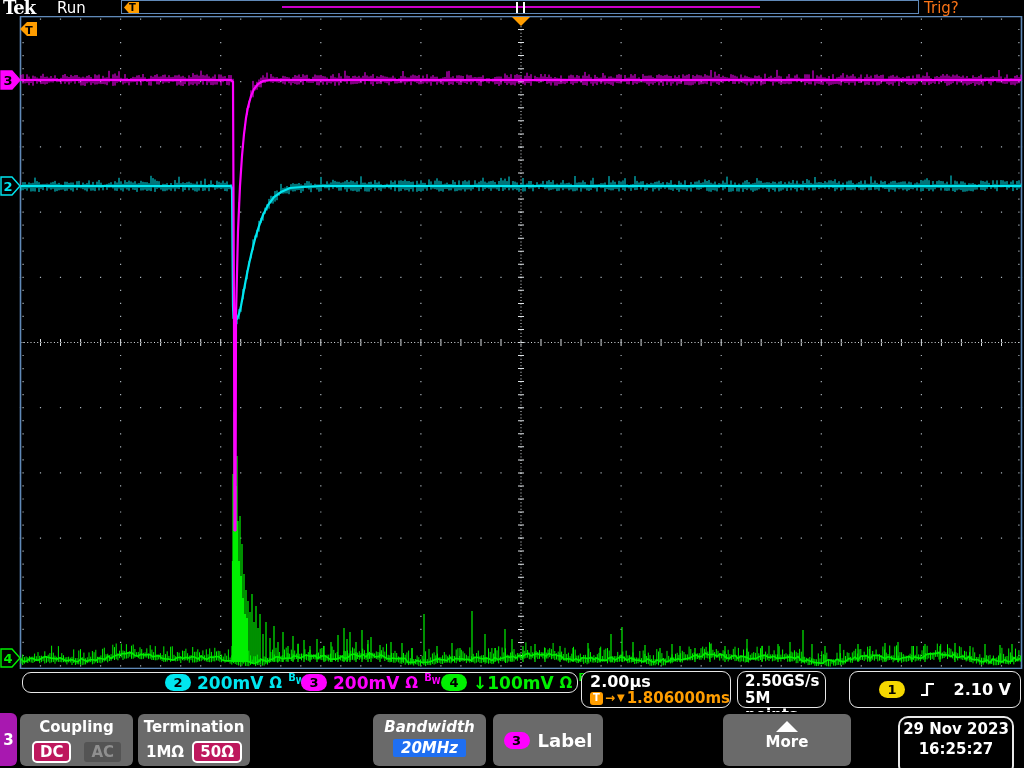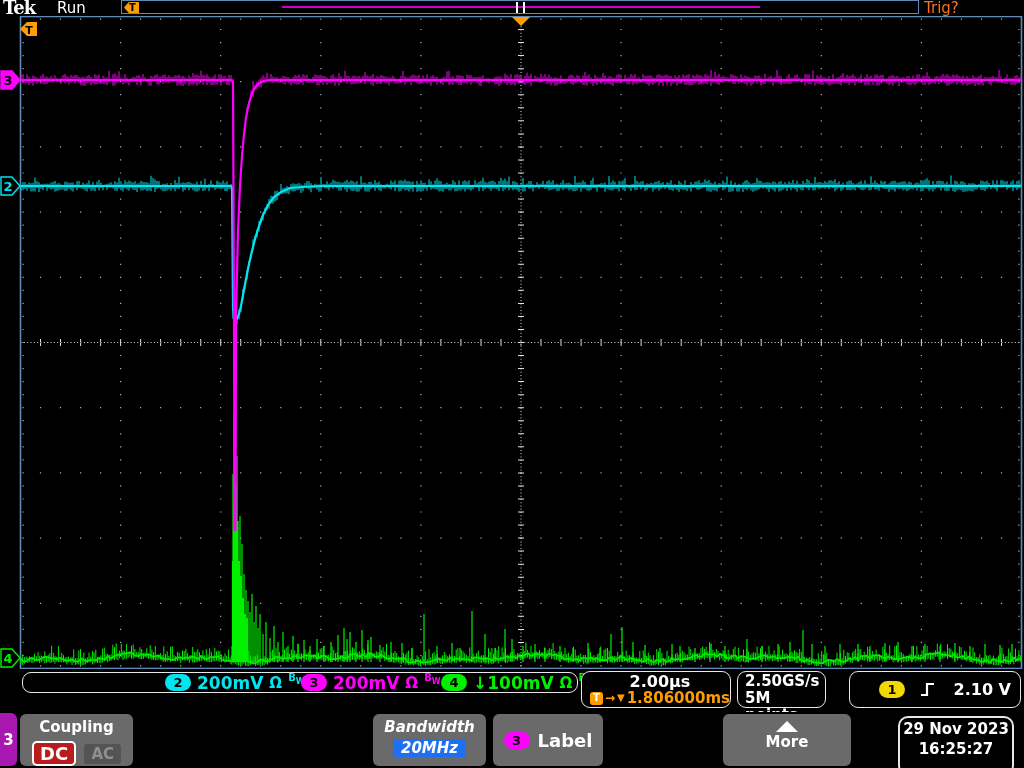--- a/index.html
+++ b/index.html
@@ -20,39 +20,39 @@
   #readouts{position:absolute;left:0;top:669px;width:1024px;height:43px;background:#000;}
   .rbox{position:absolute;border:1px solid #e8e8e8;border-radius:9px;background:#000;box-sizing:border-box;}
   #ch-box{left:22px;top:3px;width:556px;height:21px;}
   .chread{position:absolute;top:0;height:19px;display:flex;align-items:center;gap:6px;}
   .badge{display:inline-flex;justify-content:center;align-items:center;width:26px;height:17px;border-radius:9px;
     color:#000;font-size:13px;font-weight:bold;}
   .chscale{font-size:17px;font-weight:bold;letter-spacing:0px;}
   .om{font-size:15px;font-weight:bold;}
   .bwi{font-size:9px;font-weight:bold;line-height:8px;display:inline-block;transform:translateY(-3px);}
   .bwi .b{font-size:10px;} .bwi .w{font-size:8px;vertical-align:sub;}
-  #tb-box{left:581px;top:2px;width:150px;height:37px;padding:1px 0 0 8px;text-align:center;}
+  #tb-box{left:581px;top:2px;width:150px;height:37px;padding:1px 0 0 8px;}
   #tb-scale{color:#fff;font-size:16px;font-weight:bold;line-height:17px;}
   #tb-delay{display:flex;align-items:center;gap:2px;color:#ff9d00;font-weight:bold;font-size:15px;line-height:16px;}
   #tb-tbox{display:inline-flex;justify-content:center;align-items:center;width:13px;height:13px;border-radius:3px;
     background:#ff9d00;color:#fff;font-size:10px;font-weight:bold;}
   #tb-delay .arr{font-size:12px;} #tb-delay .tri{font-size:10px;}
   #acq-box{left:737px;top:2px;width:89px;height:37px;padding:1px 0 0 7px;color:#fff;font-size:15px;font-weight:bold;line-height:17px;}
   #trig-box{left:849px;top:2px;width:172px;height:37px;}
   #trig-badge{position:absolute;left:29px;top:9px;background:#f5d800;}
   #trig-slope{position:absolute;left:70px;top:9px;}
   #trig-level{position:absolute;right:9px;top:8px;color:#fff;font-size:16px;font-weight:bold;}
   
   #menubar{position:absolute;left:0;top:712px;width:1024px;height:56px;background:#000;}
   #ch-tab{position:absolute;left:0;top:1px;width:17px;height:53px;background:#a818b0;border-radius:0 6px 6px 0;
     color:#fff;font-size:15px;font-weight:bold;display:flex;align-items:center;justify-content:center;}
   .mbtn{position:absolute;top:2px;height:52px;background:#6a6a6a;border-radius:6px;box-sizing:border-box;}
   .mtitle{text-align:center;color:#fff;font-size:15px;font-weight:bold;margin-top:4px;letter-spacing:0;}
   .mrow{display:flex;justify-content:space-between;align-items:center;padding:0 12px;margin-top:5px;}
-  .val-sel{background:#b91c1c;border:2px solid #fff;border-radius:5px;color:#fff;font-size:18px;font-weight:bold;padding:0 6px;}
+  .val-sel{background:#be185d;border:2px solid #fff;border-radius:5px;color:#fff;font-size:15px;font-weight:bold;padding:0 6px;}
   .val-plain{color:#fff;font-size:15px;font-weight:bold;}
   .val-dim{background:#545454;border-radius:3px;color:#8f8f8f;font-size:15px;font-weight:bold;padding:1px 7px;}
   .val-hl{background:#1f6ff2;color:#fff;font-size:15px;font-weight:bold;padding:0 8px;border-radius:2px;}
   #btn-bandwidth .mrow{justify-content:center;margin-top:3px;border-radius:9px;}
   #btn-label{display:flex;align-items:center;justify-content:center;gap:8px;}
   #btn-more{text-align:center;}
   #more-tri{width:0;height:0;border-left:11px solid transparent;border-right:11px solid transparent;
     border-bottom:11px solid #fff;margin:7px auto 1px auto;}
   #btn-more .mtitle{margin-top:0;}
   #date-box{position:absolute;left:898px;top:4px;width:116px;height:60px;border:2px solid #e8e8e8;border-radius:10px;
@@ -144,20 +144,27 @@
   <div id="ch-tab">3</div>
 
   <div class="mbtn" id="btn-coupling" style="left:20px;width:113px;">
     <div class="mtitle">Coupling</div>
     <div class="mrow">
       <span class="val-sel">DC</span>
       <span class="val-dim">AC</span>
     </div>
   </div>
 
+  <div class="mbtn" id="btn-termination" style="left:138px;width:112px;">
+    <div class="mtitle">Termination</div>
+    <div class="mrow" style="padding:0 8px;">
+      <span class="val-plain">1MΩ</span>
+      <span class="val-sel">50Ω</span>
+    </div>
+  </div>
 
 
   <div class="mbtn" id="btn-bandwidth" style="left:373px;width:113px;font-style:italic;">
     <div class="mtitle">Bandwidth</div>
     <div class="mrow">
       <span class="val-hl">20MHz</span>
     </div>
   </div>
 
   <div class="mbtn" id="btn-label" style="left:493px;width:110px;">

